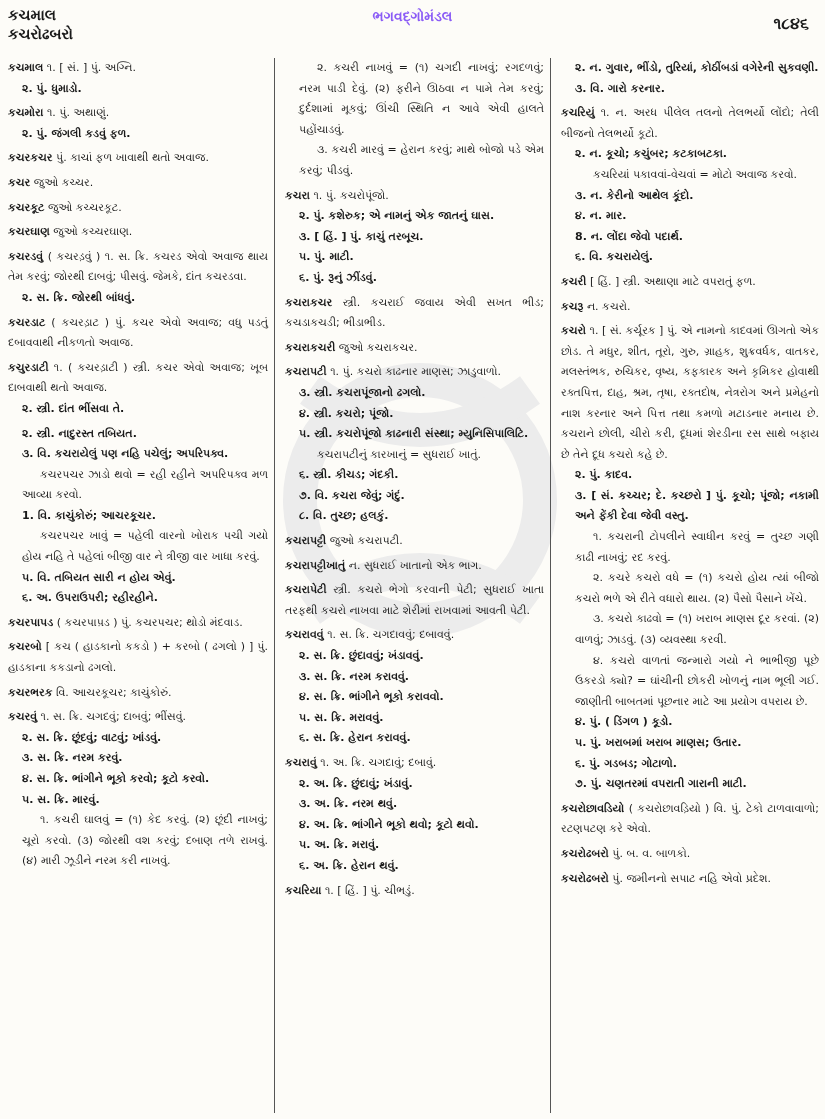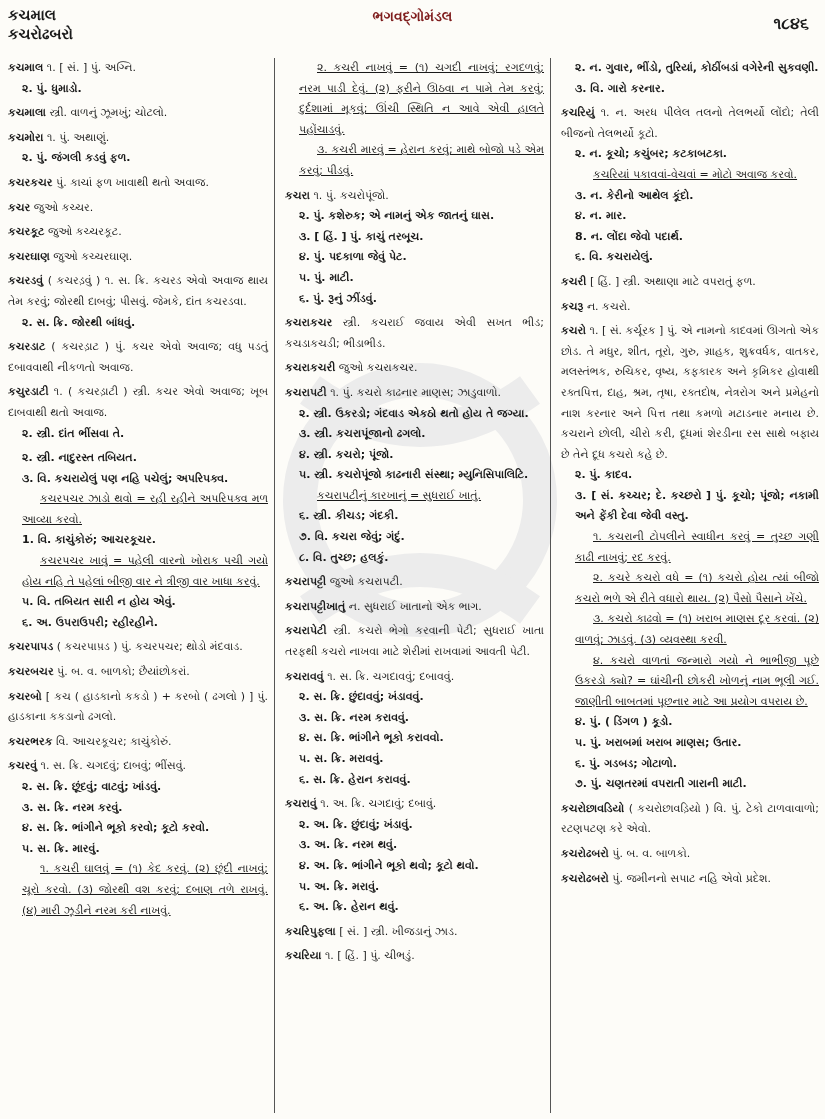--- a/index.html
+++ b/index.html
@@ -17,21 +17,21 @@
   .header {
     position: absolute; left: 0; top: 0; width: 825px; height: 52px;
   }
   .guide {
     position: absolute; left: 8px; top: 6px;
     font-weight: bold; font-size: 15px; line-height: 19px;
   }
   .guide div { white-space: nowrap; }
   .running-title {
     position: absolute; left: 0; width: 825px; top: 8px; text-align: center;
-    font-size: 14px; font-weight: bold; color: #7f1d1d;
+    font-size: 14px; font-weight: bold; color: #8b5cf6;
   }
   .page-number {
     position: absolute; right: 16px; top: 14px;
     font-size: 16px; font-weight: bold;
   }
   .columns {
     position: absolute; left: 0; top: 58px; width: 825px; height: 1055px;
     display: flex;
   }
   .col {
@@ -39,21 +39,21 @@
     padding: 0 6px 0 8px; overflow: hidden;
     font-size: 11px; line-height: 20.6px;
   }
   .col-left { width: 275px; border-right: 1.5px solid #555; }
   .col-mid { width: 276px; border-right: 1.5px solid #555; padding-left: 10px; }
   .col-right { width: 274px; padding-left: 10px; }
   .entry { margin: 0 0 4px 0; }
   .headword { font-weight: bold; }
   .line { text-align: justify; }
   .sense { padding-left: 14px; text-indent: 0; font-weight: bold; }
-  .idiom { padding-left: 14px; text-indent: 18px; text-decoration: underline; }
+  .idiom { padding-left: 14px; text-indent: 18px; }
 </style>
 </head>
 <body>
 
 <svg class="watermark" viewBox="0 0 340 340">
   <g fill="none" stroke="#ececec" stroke-width="34">
     <circle cx="170" cy="170" r="120"></circle>
     <path d="M60 60 Q170 140 280 60"></path>
     <path d="M60 280 Q170 200 280 280"></path>
   </g>
@@ -68,23 +68,20 @@
   <div class="page-number">૧૮૪૬</div>
 </div>
 
 <div class="columns">
   <div class="col col-left">
       <div class="entry">
         <div class="line "><span class="headword">કચમાલ</span> <span>૧. [ સં. ] પું. અગ્નિ.</span></div>
         <div class="line sense"><span>૨. પું. ધુમાડો.</span></div>
       </div>
       <div class="entry">
-        <div class="line "><span class="headword">કચમાલા</span> <span>સ્ત્રી. વાળનું ઝૂમખું; ચોટલો.</span></div>
-      </div>
-      <div class="entry">
         <div class="line "><span class="headword">કચમોરા</span> <span>૧. પું. અથાણું.</span></div>
         <div class="line sense"><span>૨. પું. જંગલી કડવું ફળ.</span></div>
       </div>
       <div class="entry">
         <div class="line "><span class="headword">કચરકચર</span> <span>પું. કાચાં ફળ ખાવાથી થતો અવાજ.</span></div>
       </div>
       <div class="entry">
         <div class="line "><span class="headword">કચર</span> <span>જુઓ કચ્ચર.</span></div>
       </div>
       <div class="entry">
@@ -110,23 +107,20 @@
         <div class="line idiom"><span>કચરપચર ઝાડો થવો = રહી રહીને અપરિપક્વ મળ આવ્યા કરવો.</span></div>
         <div class="line sense"><span>1. વિ. કાચુંકોરું; આચરકૂચર.</span></div>
         <div class="line idiom"><span>કચરપચર ખાવું = પહેલી વારનો ખોરાક પચી ગયો હોય નહિ તે પહેલાં બીજી વાર ને ત્રીજી વાર ખાધા કરવું.</span></div>
         <div class="line sense"><span>૫. વિ. તબિયત સારી ન હોય એવું.</span></div>
         <div class="line sense"><span>૬. અ. ઉપરાઉપરી; રહીરહીને.</span></div>
       </div>
       <div class="entry">
         <div class="line "><span class="headword">કચરપાપડ</span> <span>( કચરપાપ઼ડ ) પું. કચરપચર; થોડો મંદવાડ.</span></div>
       </div>
       <div class="entry">
-        <div class="line "><span class="headword">કચરબચર</span> <span>પું. બ. વ. બાળકો; છૈયાંછોકરાં.</span></div>
-      </div>
-      <div class="entry">
         <div class="line "><span class="headword">કચરબો</span> <span>[ કચ ( હાડકાનો કકડો ) + કરબો ( ઢગલો ) ] પું. હાડકાના કકડાનો ઢગલો.</span></div>
       </div>
       <div class="entry">
         <div class="line "><span class="headword">કચરભરક</span> <span>વિ. આચરકૂચર; કાચુંકોરું.</span></div>
       </div>
       <div class="entry">
         <div class="line "><span class="headword">કચરવું</span> <span>૧. સ. ક્રિ. ચગદવું; દાબવું; ભીંસવું.</span></div>
         <div class="line sense"><span>૨. સ. ક્રિ. છૂંદવું; વાટવું; ખાંડવું.</span></div>
         <div class="line sense"><span>૩. સ. ક્રિ. નરમ કરવું.</span></div>
         <div class="line sense"><span>૪. સ. ક્રિ. ભાંગીને ભૂકો કરવો; કૂટો કરવો.</span></div>
@@ -136,33 +130,31 @@
     </div>
   <div class="col col-mid">
       <div class="entry">
         <div class="line idiom"><span>૨. કચરી નાખવું = (૧) ચગદી નાખવું; રગદળવું; નરમ પાડી દેવું. (૨) ફરીને ઊઠવા ન પામે તેમ કરવું; દુર્દશામાં મૂકવું; ઊંચી સ્થિતિ ન આવે એવી હાલતે પહોંચાડવું.</span></div>
         <div class="line idiom"><span>૩. કચરી મારવું = હેરાન કરવું; માથે બોજો પડે એમ કરવું; પીડવું.</span></div>
       </div>
       <div class="entry">
         <div class="line "><span class="headword">કચરા</span> <span>૧. પું. કચરોપૂંજો.</span></div>
         <div class="line sense"><span>૨. પું. કશેરુક; એ નામનું એક જાતનું ઘાસ.</span></div>
         <div class="line sense"><span>૩. [ હિં. ] પું. કાચું તરબૂચ.</span></div>
-        <div class="line sense"><span>૪. પું. પદકાળા જેવું પેટ.</span></div>
         <div class="line sense"><span>૫. પું. માટી.</span></div>
         <div class="line sense"><span>૬. પું. રૂનું ઝીંડવું.</span></div>
       </div>
       <div class="entry">
         <div class="line "><span class="headword">કચરાકચર</span> <span>સ્ત્રી. કચરાઈ જવાય એવી સખત ભીડ; કચડાકચડી; ભીડાભીડ.</span></div>
       </div>
       <div class="entry">
         <div class="line "><span class="headword">કચરાકચરી</span> <span>જુઓ કચરાકચર.</span></div>
       </div>
       <div class="entry">
         <div class="line "><span class="headword">કચરાપટી</span> <span>૧. પું. કચરો કાઢનાર માણસ; ઝાડુવાળો.</span></div>
-        <div class="line sense"><span>૨. સ્ત્રી. ઉકરડો; ગંદવાડ એકઠો થતો હોય તે જગ્યા.</span></div>
         <div class="line sense"><span>૩. સ્ત્રી. કચરાપૂંજાનો ઢગલો.</span></div>
         <div class="line sense"><span>૪. સ્ત્રી. કચરો; પૂંજો.</span></div>
         <div class="line sense"><span>૫. સ્ત્રી. કચરોપૂંજો કાઢનારી સંસ્થા; મ્યુનિસિપાલિટિ.</span></div>
         <div class="line idiom"><span>કચરાપટીનું કારખાનું = સુધરાઈ ખાતું.</span></div>
         <div class="line sense"><span>૬. સ્ત્રી. કીચડ; ગંદકી.</span></div>
         <div class="line sense"><span>૭. વિ. કચરા જેવું; ગંદું.</span></div>
         <div class="line sense"><span>૮. વિ. તુચ્છ; હલકું.</span></div>
       </div>
       <div class="entry">
         <div class="line "><span class="headword">કચરાપટ્ટી</span> <span>જુઓ કચરાપટી.</span></div>
@@ -181,23 +173,20 @@
         <div class="line sense"><span>૫. સ. ક્રિ. મરાવવું.</span></div>
         <div class="line sense"><span>૬. સ. ક્રિ. હેરાન કરાવવું.</span></div>
       </div>
       <div class="entry">
         <div class="line "><span class="headword">કચરાવું</span> <span>૧. અ. ક્રિ. ચગદાવું; દબાવું.</span></div>
         <div class="line sense"><span>૨. અ. ક્રિ. છુંદાવું; ખંડાવું.</span></div>
         <div class="line sense"><span>૩. અ. ક્રિ. નરમ થવું.</span></div>
         <div class="line sense"><span>૪. અ. ક્રિ. ભાંગીને ભૂકો થવો; કૂટો થવો.</span></div>
         <div class="line sense"><span>૫. અ. ક્રિ. મરાવું.</span></div>
         <div class="line sense"><span>૬. અ. ક્રિ. હેરાન થવું.</span></div>
-      </div>
-      <div class="entry">
-        <div class="line "><span class="headword">કચરિપુફલા</span> <span>[ સં. ] સ્ત્રી. ખીજડાનું ઝાડ.</span></div>
       </div>
       <div class="entry">
         <div class="line "><span class="headword">કચરિયા</span> <span>૧. [ હિં. ] પું. ચીભડું.</span></div>
       </div>
     </div>
   <div class="col col-right">
       <div class="entry">
         <div class="line sense"><span>૨. ન. ગુવાર, ભીંડો, તુરિયાં, કોઠીંબડાં વગેરેની સુકવણી.</span></div>
         <div class="line sense"><span>૩. વિ. ગારો કરનાર.</span></div>
       </div>

